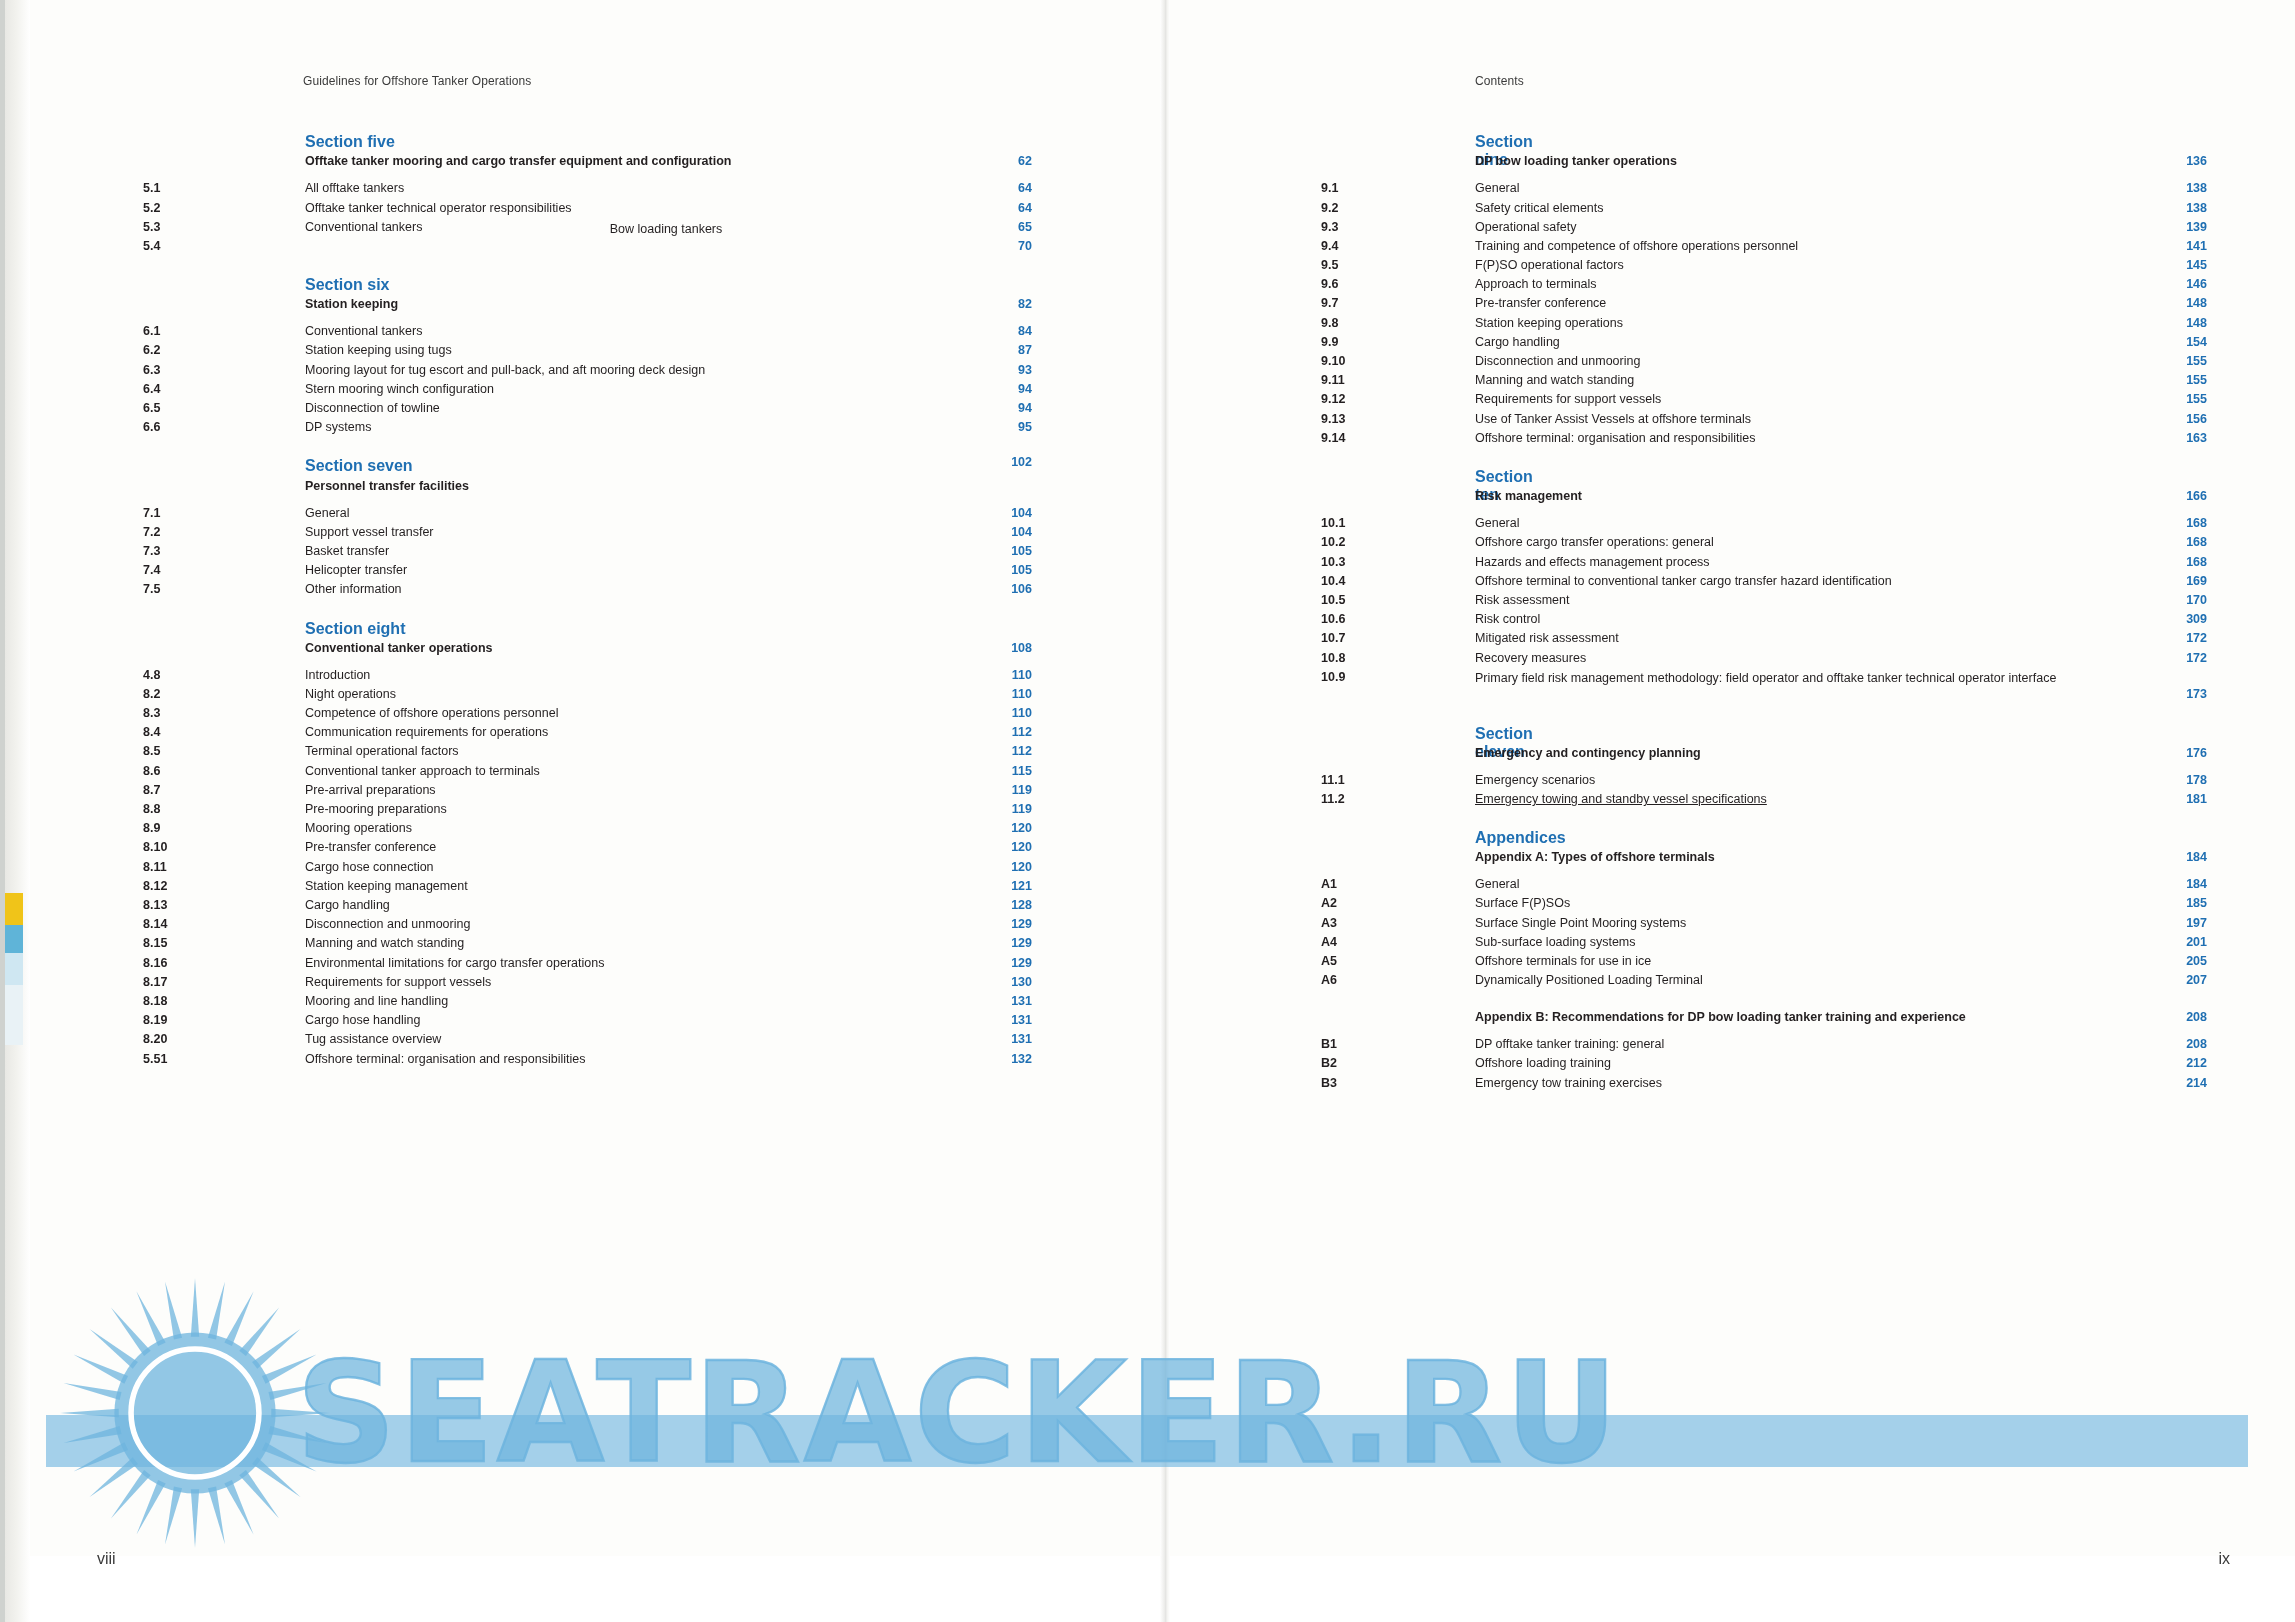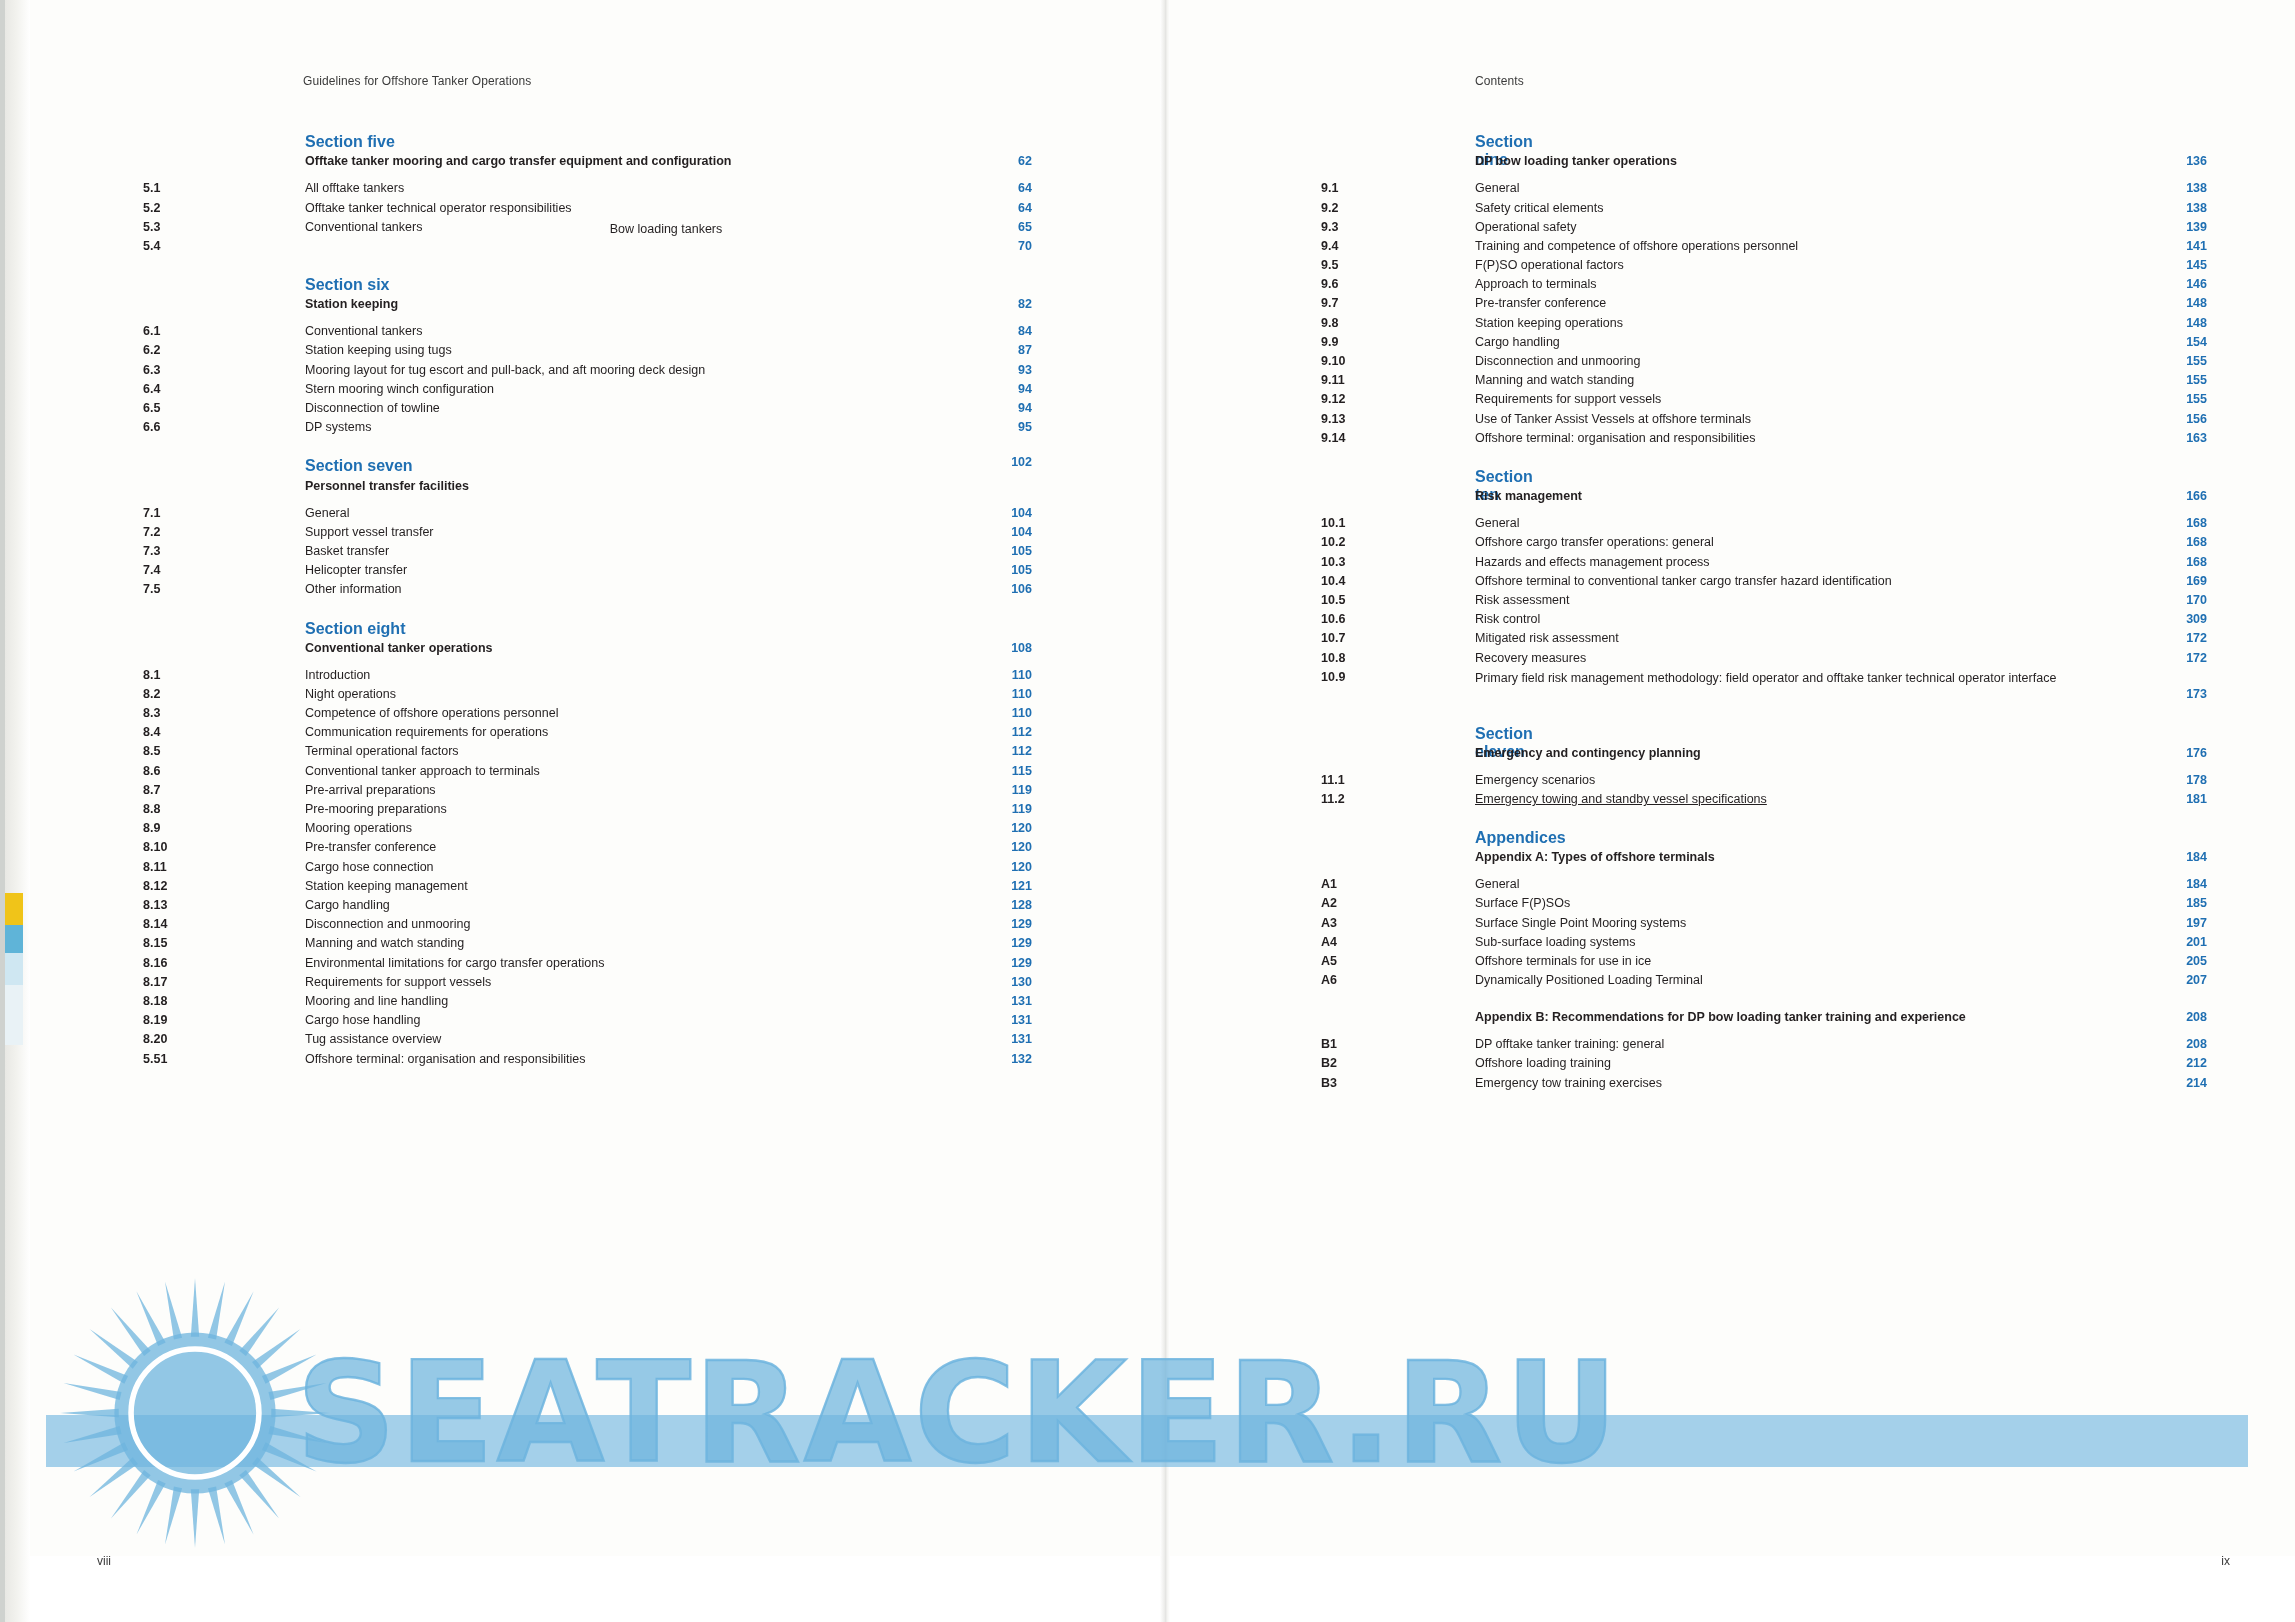--- a/index.html
+++ b/index.html
@@ -60,21 +60,21 @@
     position: absolute;
     font-size: 12px;
     color: #3b3b3b;
     letter-spacing: 0.1px;
   }
   #rh-left { left: 273px; top: 74px; }
   #rh-right { left: 305px; top: 74px; }
 
   .folio {
     position: absolute;
-    font-size: 12px;
+    font-size: 16px;
     color: #3b3b3b;
     bottom: 55px;
   }
   #folio-left { left: 67px; }
   #folio-right { right: 65px; }
 
   
   .toc {
     position: absolute;
     top: 0;
@@ -236,21 +236,21 @@
       <div class="pg" style="position: absolute; top: 544px;">105</div>
       <div class="num" style="position: absolute; top: 563px;">7.4</div>
       <div class="title" style="position: absolute; top: 563px;">Helicopter transfer</div>
       <div class="pg" style="position: absolute; top: 563px;">105</div>
       <div class="num" style="position: absolute; top: 582px;">7.5</div>
       <div class="title" style="position: absolute; top: 582px;">Other information</div>
       <div class="pg" style="position: absolute; top: 582px;">106</div>
       <div class="sec-head" style="position: absolute; top: 620px;">Section eight</div>
       <div class="title bold" style="position: absolute; top: 641px;">Conventional tanker operations</div>
       <div class="pg" style="position: absolute; top: 641px;">108</div>
-      <div class="num" style="position: absolute; top: 668px;">8.1</div>
+      <div class="num" style="position: absolute; top: 668px;">4.8</div>
       <div class="title" style="position: absolute; top: 668px;">Introduction</div>
       <div class="pg" style="position: absolute; top: 668px;">110</div>
       <div class="num" style="position: absolute; top: 687px;">8.2</div>
       <div class="title" style="position: absolute; top: 687px;">Night operations</div>
       <div class="pg" style="position: absolute; top: 687px;">110</div>
       <div class="num" style="position: absolute; top: 706px;">8.3</div>
       <div class="title" style="position: absolute; top: 706px;">Competence of offshore operations personnel</div>
       <div class="pg" style="position: absolute; top: 706px;">110</div>
       <div class="num" style="position: absolute; top: 725px;">8.4</div>
       <div class="title" style="position: absolute; top: 725px;">Communication requirements for operations</div>

